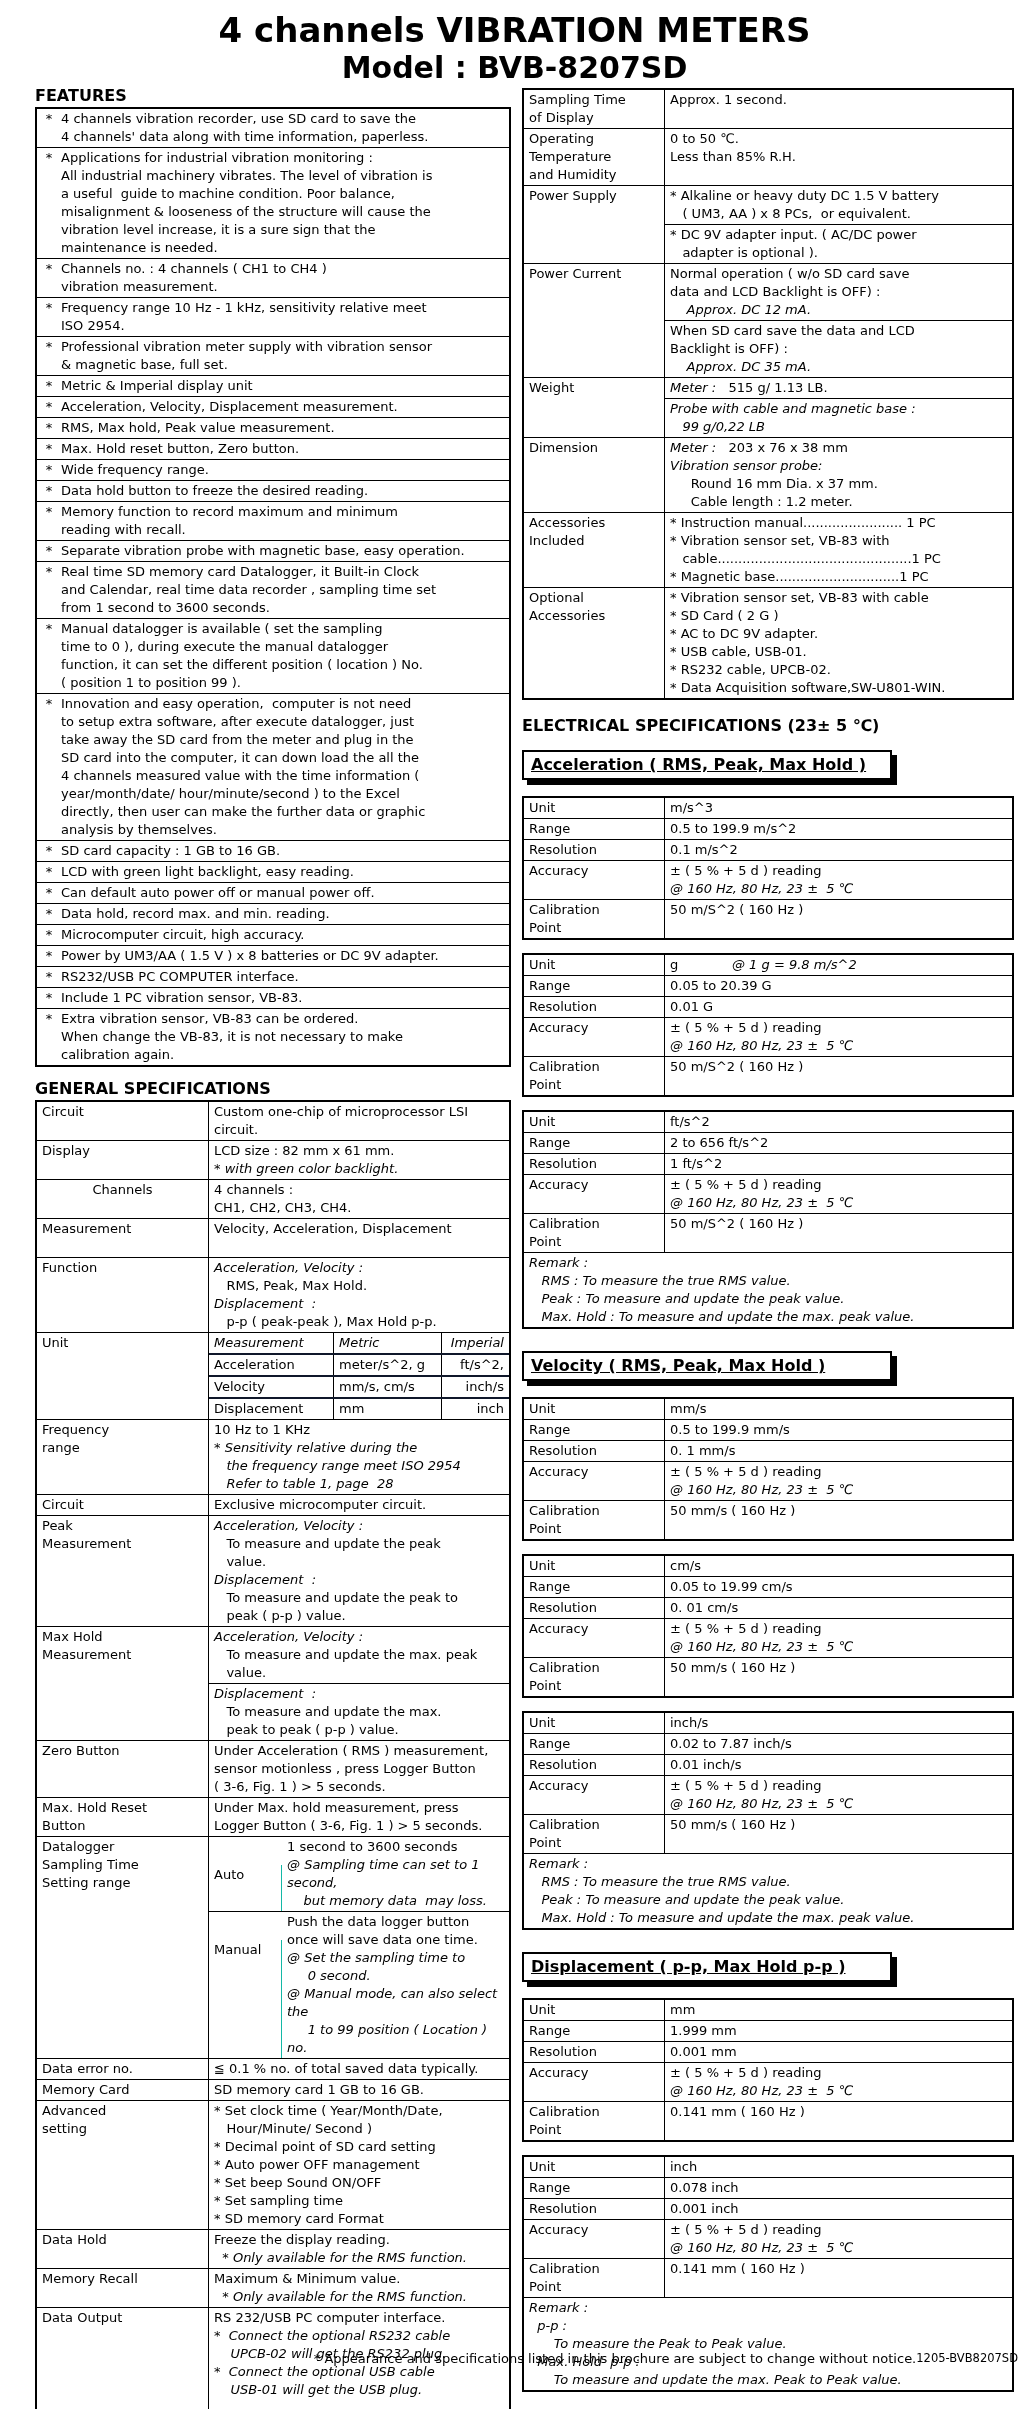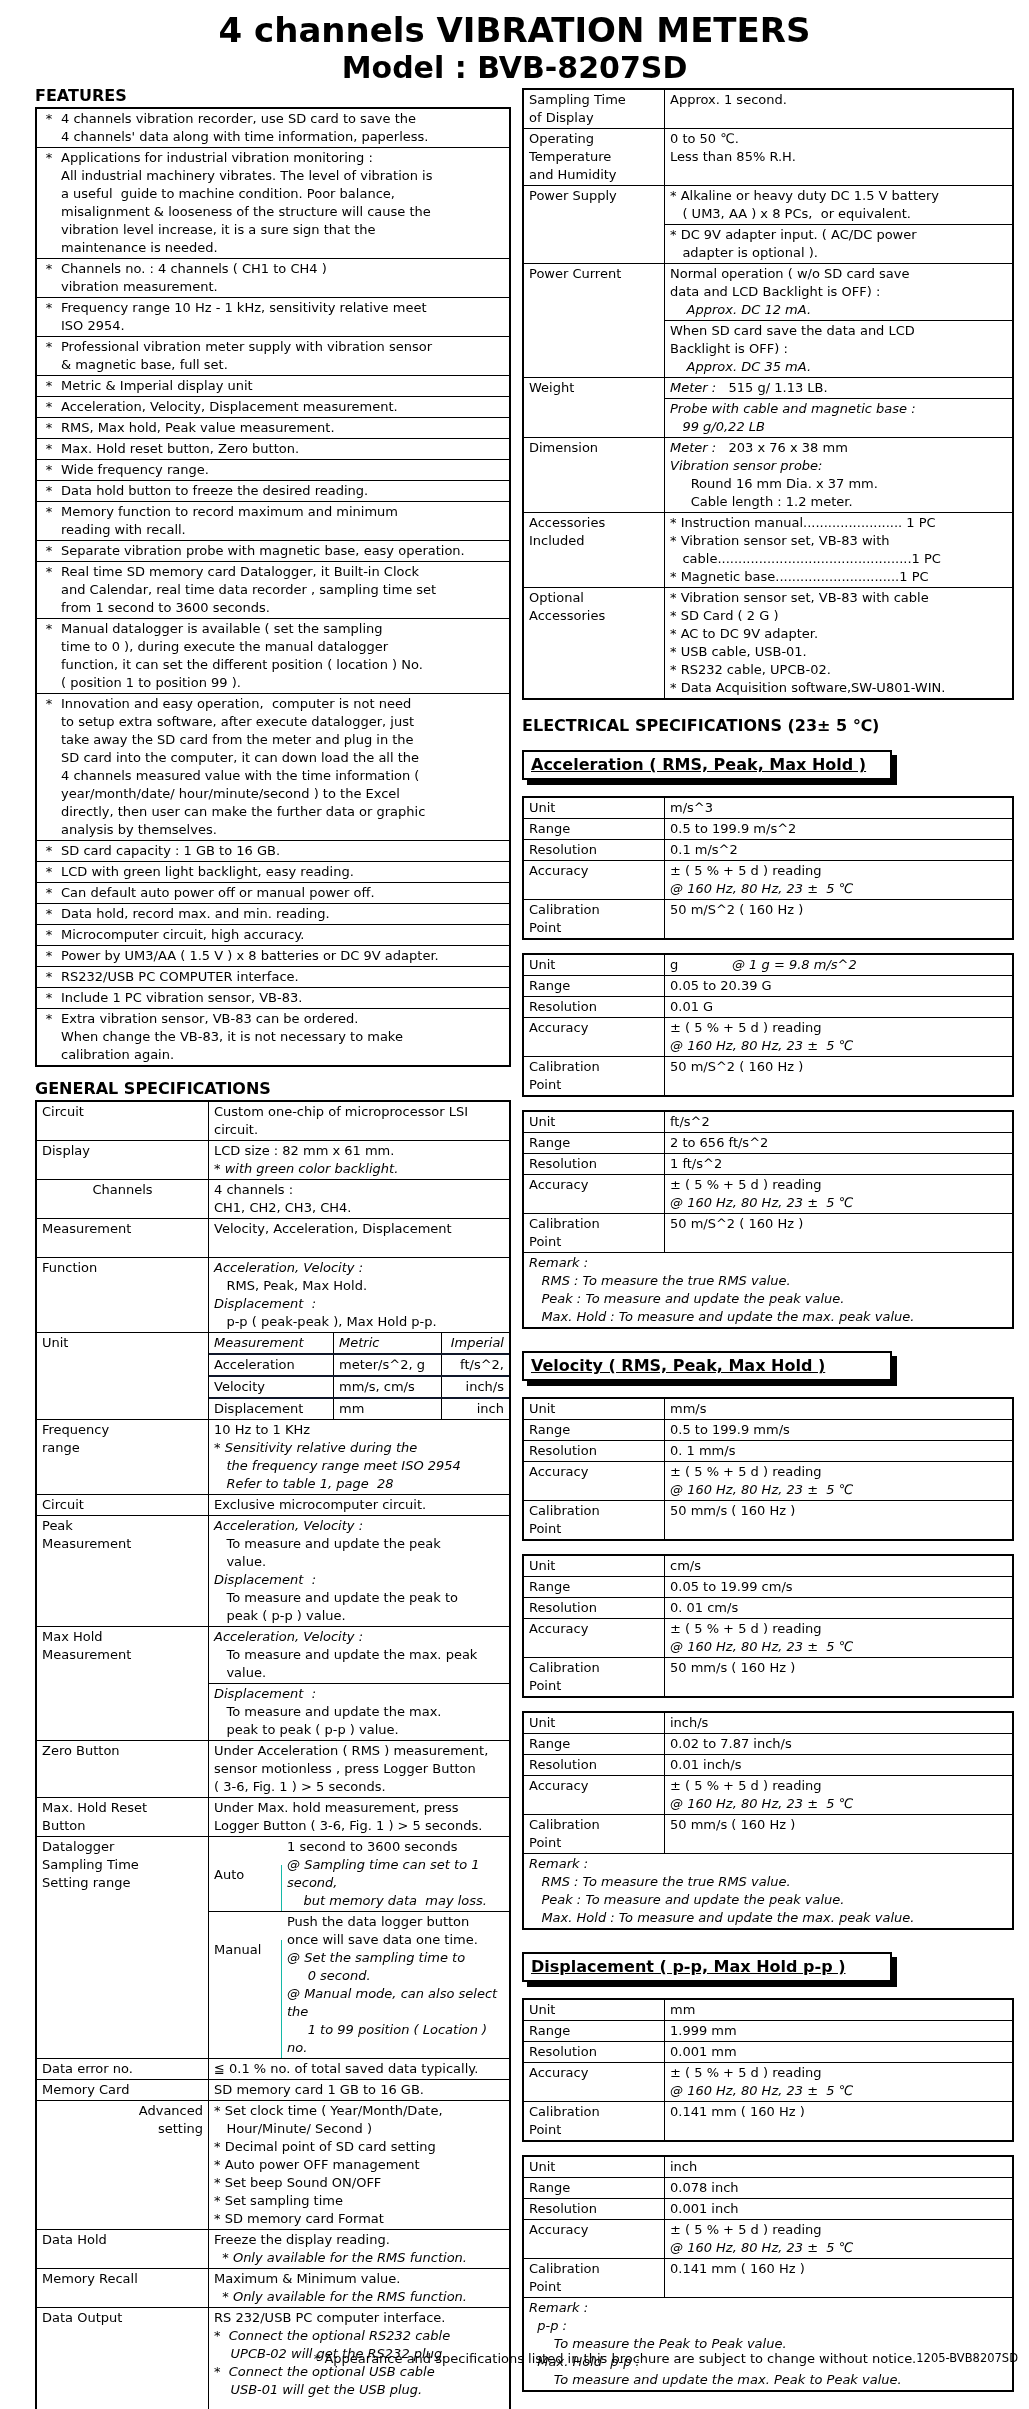--- a/index.html
+++ b/index.html
@@ -415,21 +415,21 @@
           </div>
           <div class="srow">
             <div class="lcell" style="width: 161px;">Memory Card</div>
             <div class="vcell">
               <div class="block">
                 <div class="ln">SD memory card 1 GB to 16 GB.</div>
               </div>
             </div>
           </div>
           <div class="srow">
-            <div class="lcell" style="width: 161px; text-align: right;">Advanced
+            <div class="lcell" style="width: 161px;">Advanced
 setting</div>
             <div class="vcell">
               <div class="block">
                 <div class="ln">* Set clock time ( Year/Month/Date,</div>
                 <div class="ln">   Hour/Minute/ Second )</div>
                 <div class="ln">* Decimal point of SD card setting</div>
                 <div class="ln">* Auto power OFF management</div>
                 <div class="ln">* Set beep Sound ON/OFF</div>
                 <div class="ln">* Set sampling time</div>
                 <div class="ln">* SD memory card Format</div>

